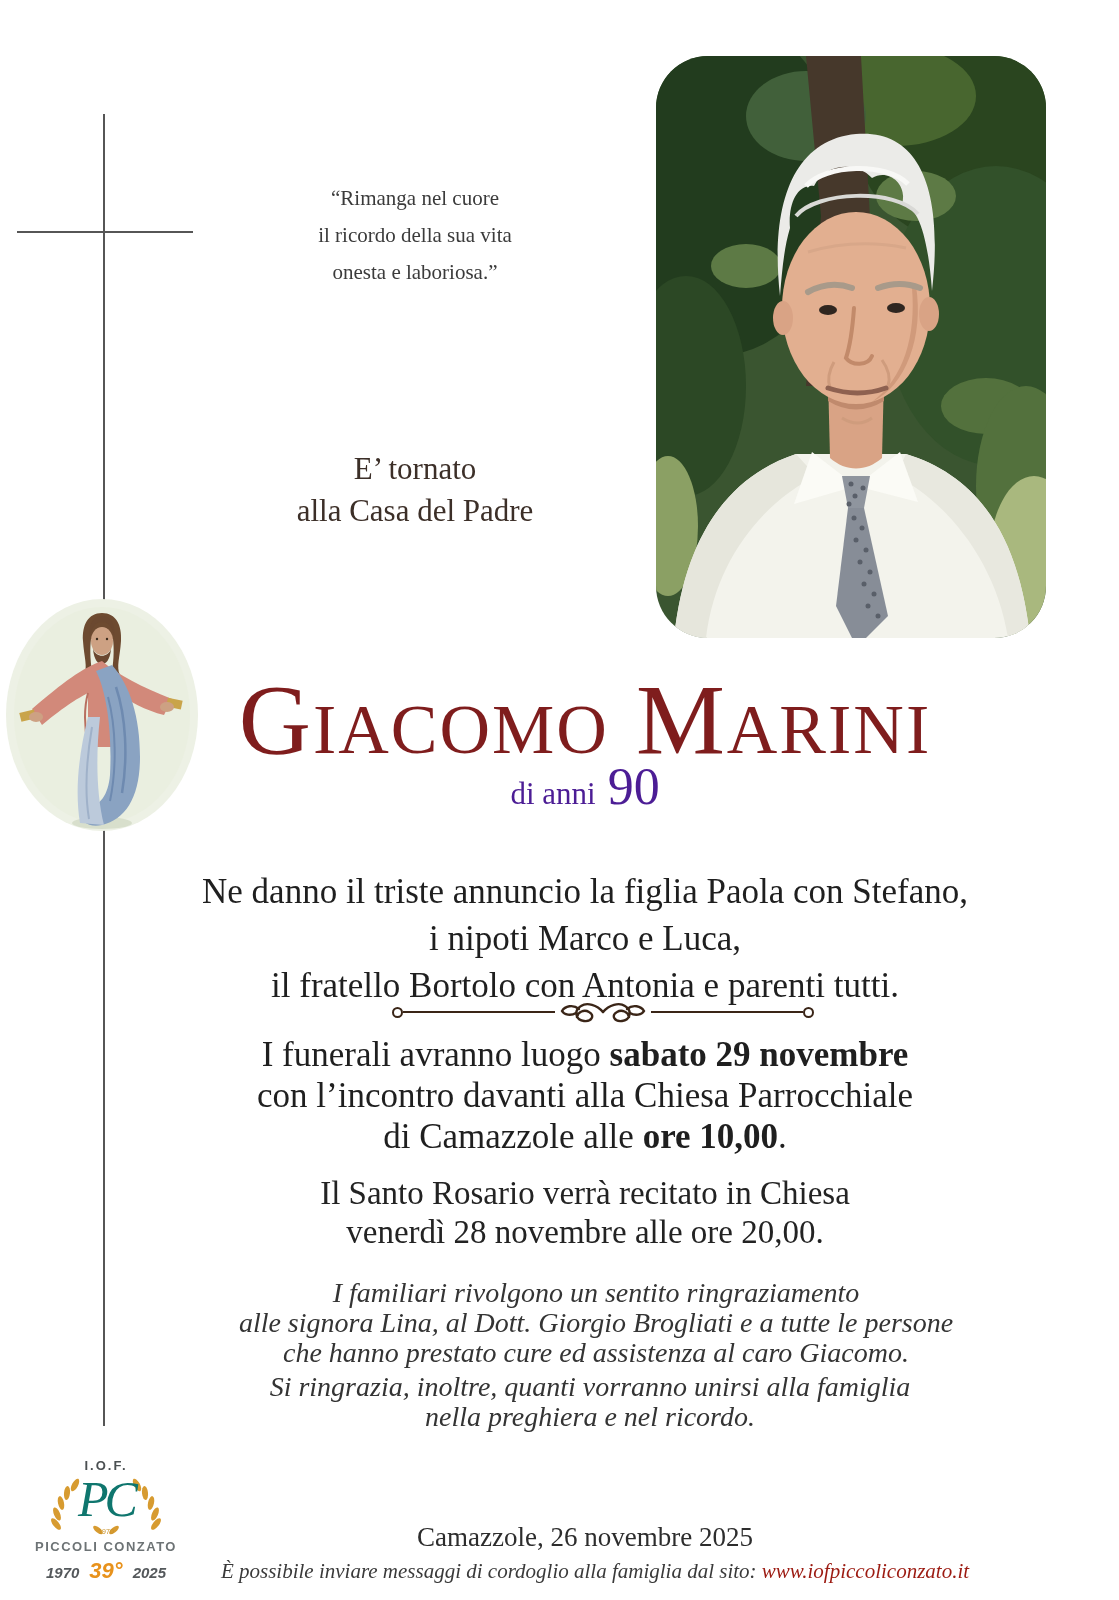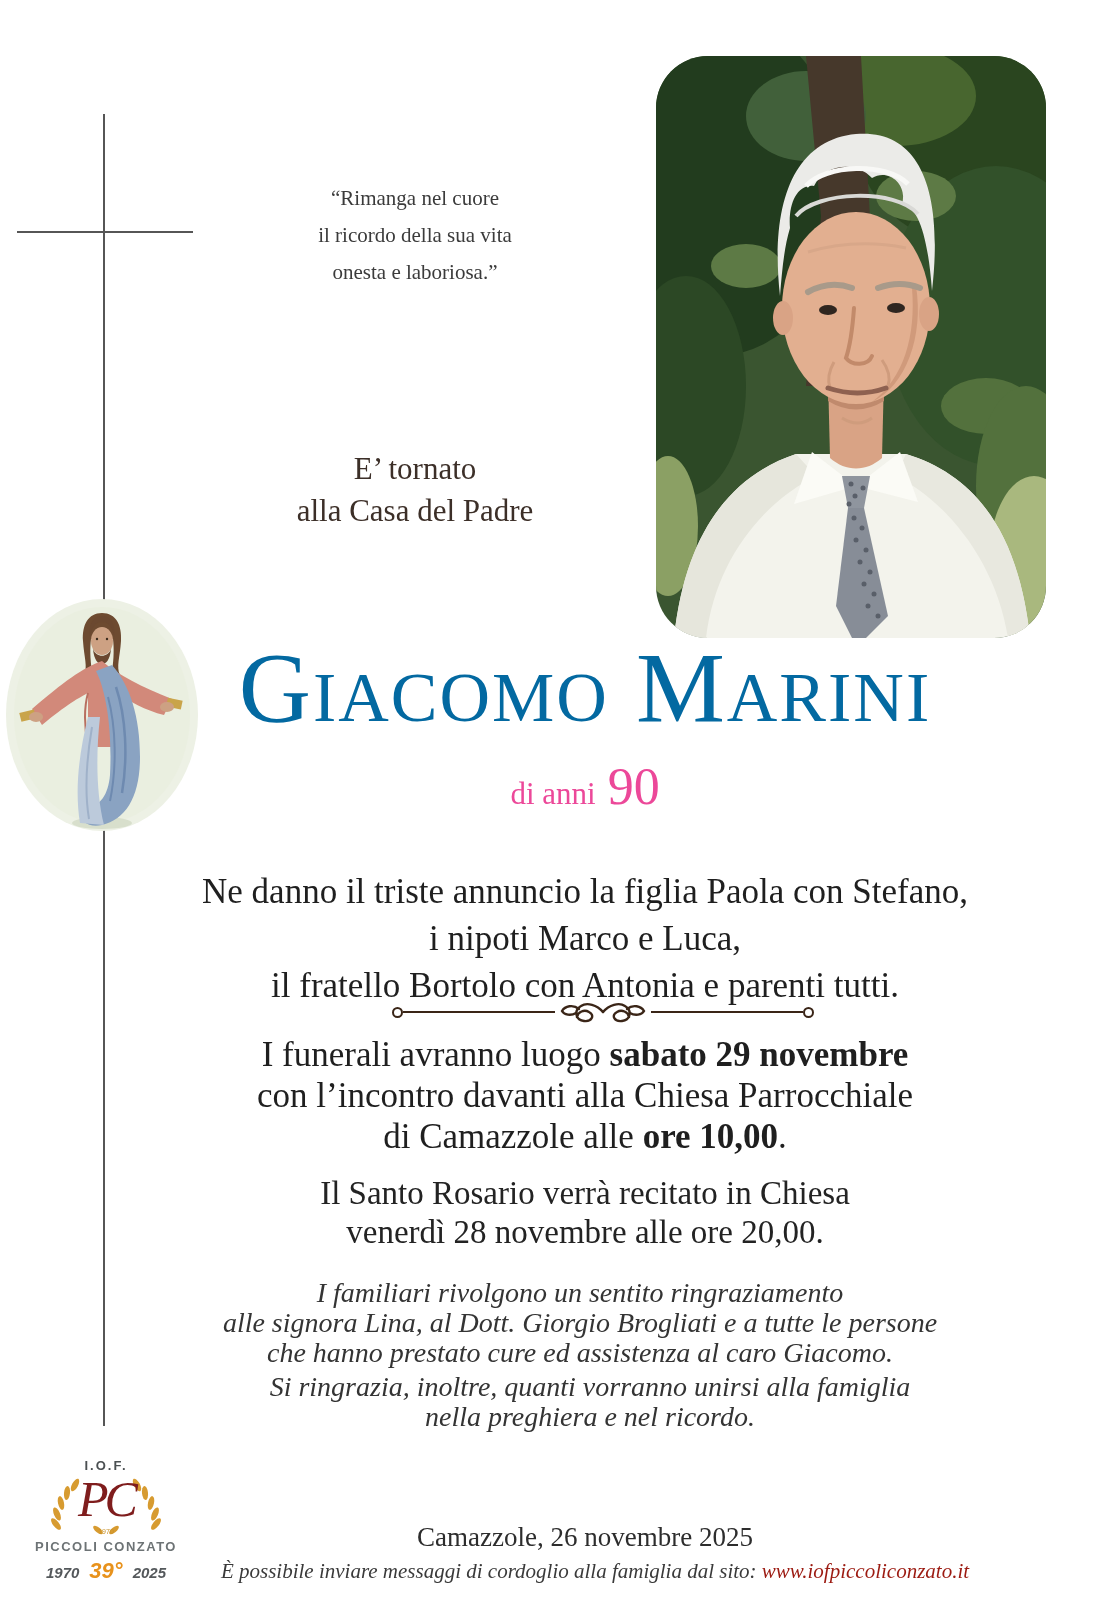--- a/index.html
+++ b/index.html
@@ -12,45 +12,45 @@
   .cross-v{left:103px;top:114px;width:2px;height:1312px;background:#565656;}
   .cross-h{left:17px;top:231px;width:176px;height:2px;background:#565656;}
 
   
   .photo{left:656px;top:56px;width:390px;height:582px;border-radius:52px;overflow:hidden;}
   .jesus{left:4px;top:597px;width:196px;height:240px;}
 
   
   .quote{left:205px;top:180px;width:420px;font-size:21px;line-height:37px;color:#3b3b3b;}
   .return{left:205px;top:448px;width:420px;font-size:31px;line-height:42px;color:#3c2f28;}
-  .name{left:100px;top:632px;width:970px;font-size:100px;line-height:112px;
-        font-variant:small-caps;letter-spacing:2px;color:#0369a1;}
-  .age{left:150px;top:752px;width:870px;display:flex;justify-content:center;align-items:baseline;gap:12px;color:#ec4899;}
+  .name{left:100px;top:664px;width:970px;font-size:100px;line-height:112px;
+        font-variant:small-caps;letter-spacing:2px;color:#7f1d1d;}
+  .age{left:150px;top:752px;width:870px;display:flex;justify-content:center;align-items:baseline;gap:12px;color:#4c1d95;}
   .age .pfx{font-size:31px;}
   .age .num{font-size:52px;line-height:70px;}
   .ann{left:75px;top:868px;width:1020px;font-size:35px;line-height:47px;color:#1f1f1f;}
   .divider{left:392px;top:996px;width:422px;height:32px;display:flex;align-items:center;}
   .divider .seg{flex:1;height:2px;background:#3a2517;}
   .divider .dot{width:7px;height:7px;border:2px solid #3a2517;border-radius:50%;background:transparent;flex:0 0 auto;}
   .fun{left:75px;top:1034px;width:1020px;font-size:35px;line-height:41px;color:#1f1f1f;}
   .fun b{font-weight:bold;}
   .ros{left:75px;top:1174px;width:1020px;font-size:33px;line-height:39px;color:#232323;}
-  .th1{left:65px;top:1278px;width:1030px;font-size:28px;line-height:30px;font-style:italic;color:#343434;}
+  .th1{left:81px;top:1278px;width:1030px;font-size:28px;line-height:30px;font-style:italic;color:#343434;}
   .th2{left:75px;top:1372px;width:1030px;font-size:28px;line-height:30px;font-style:italic;color:#343434;}
   .pd{left:150px;top:1522px;width:870px;font-size:27px;color:#2d2d2d;}
   .cond{left:150px;top:1559px;width:890px;font-size:21px;font-style:italic;color:#3a3a3a;}
   .cond .url{color:#9c1b12;text-decoration:none;font-style:italic;}
 
   
   .agency{left:26px;top:1458px;width:160px;text-align:center;font-family:"Liberation Sans",sans-serif;}
   .agency .iof{font-size:13px;font-weight:bold;letter-spacing:2px;color:#4b5052;}
   .mono-wrap{position:relative;height:62px;margin-top:1px;}
   .mono-wrap svg{position:absolute;left:0;top:0;}
   .pc{position:absolute;left:0;right:0;top:-6px;font-family:"Liberation Serif",serif;
-      font-style:italic;font-size:50px;line-height:62px;color:#7f1d1d;letter-spacing:-4px;}
+      font-style:italic;font-size:50px;line-height:62px;color:#0f766e;letter-spacing:-4px;}
   .agname{font-size:13px;font-weight:bold;letter-spacing:1.5px;color:#6d7375;margin-top:3px;}
   .years{display:flex;justify-content:center;align-items:baseline;gap:10px;margin-top:4px;
          font-style:italic;font-weight:bold;}
   .years .y{font-size:15px;color:#54585b;}
   .years .anni{font-size:22px;color:#e8921c;}
 </style>
 </head>
 <body>
 
 <div id="page">

